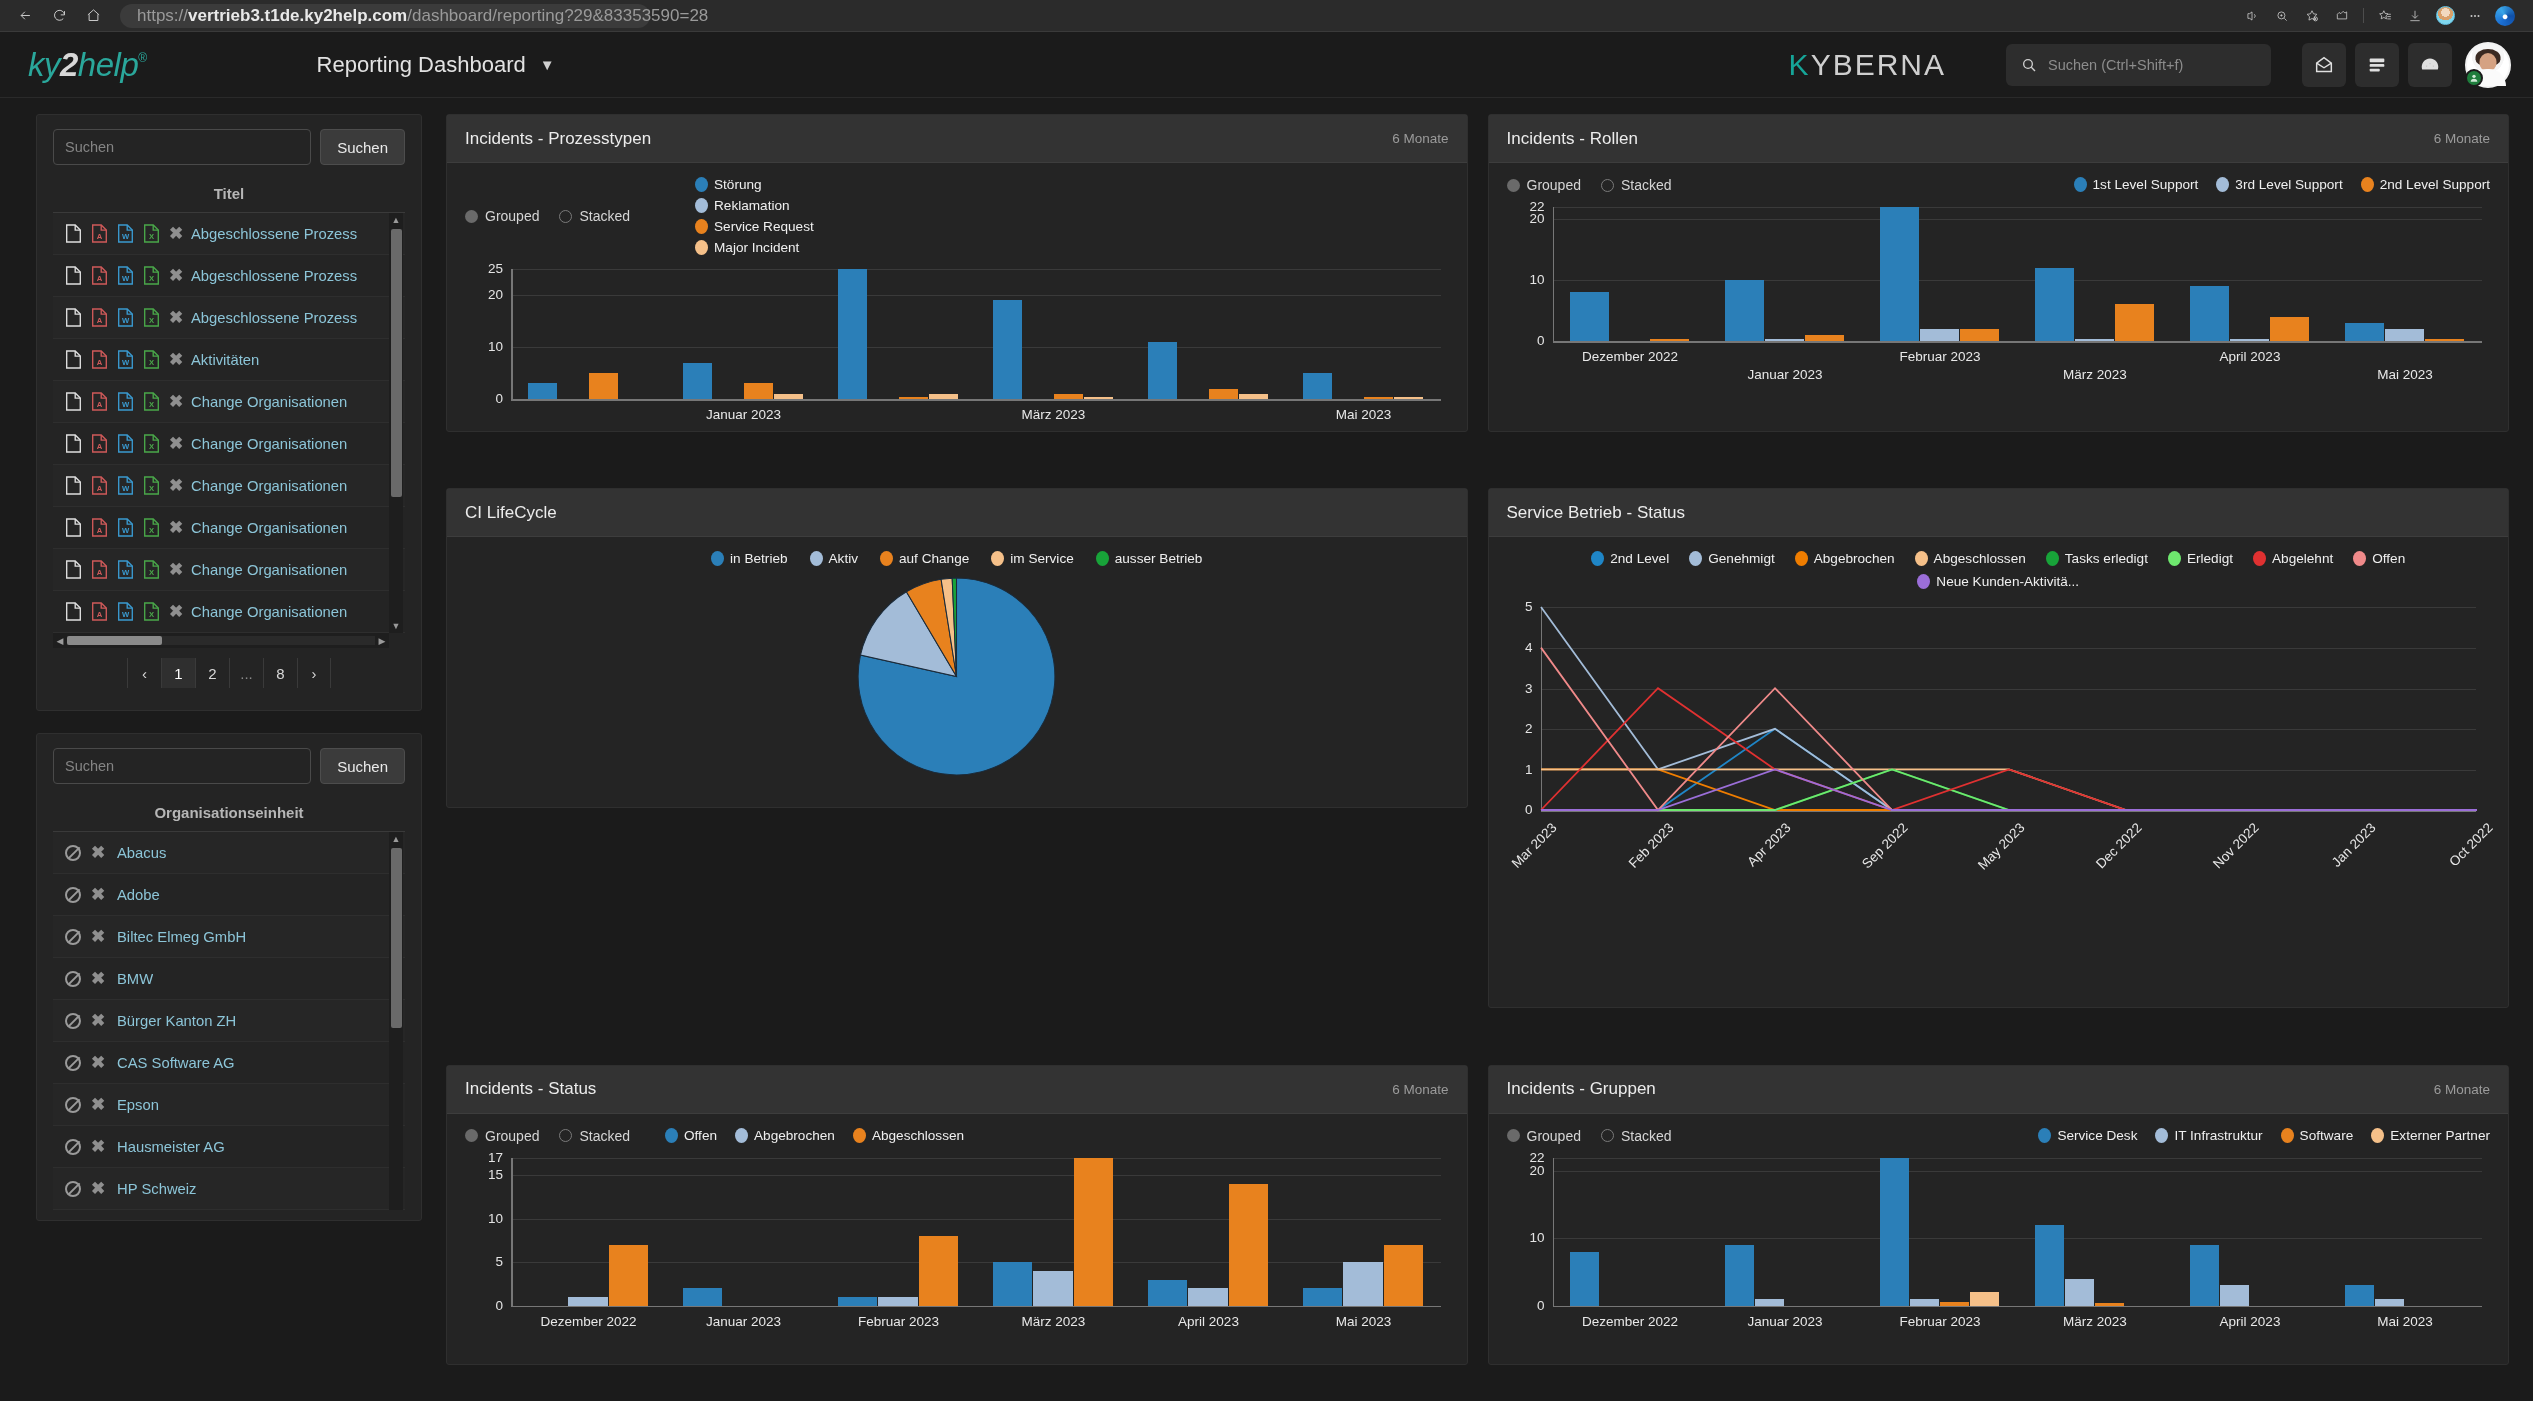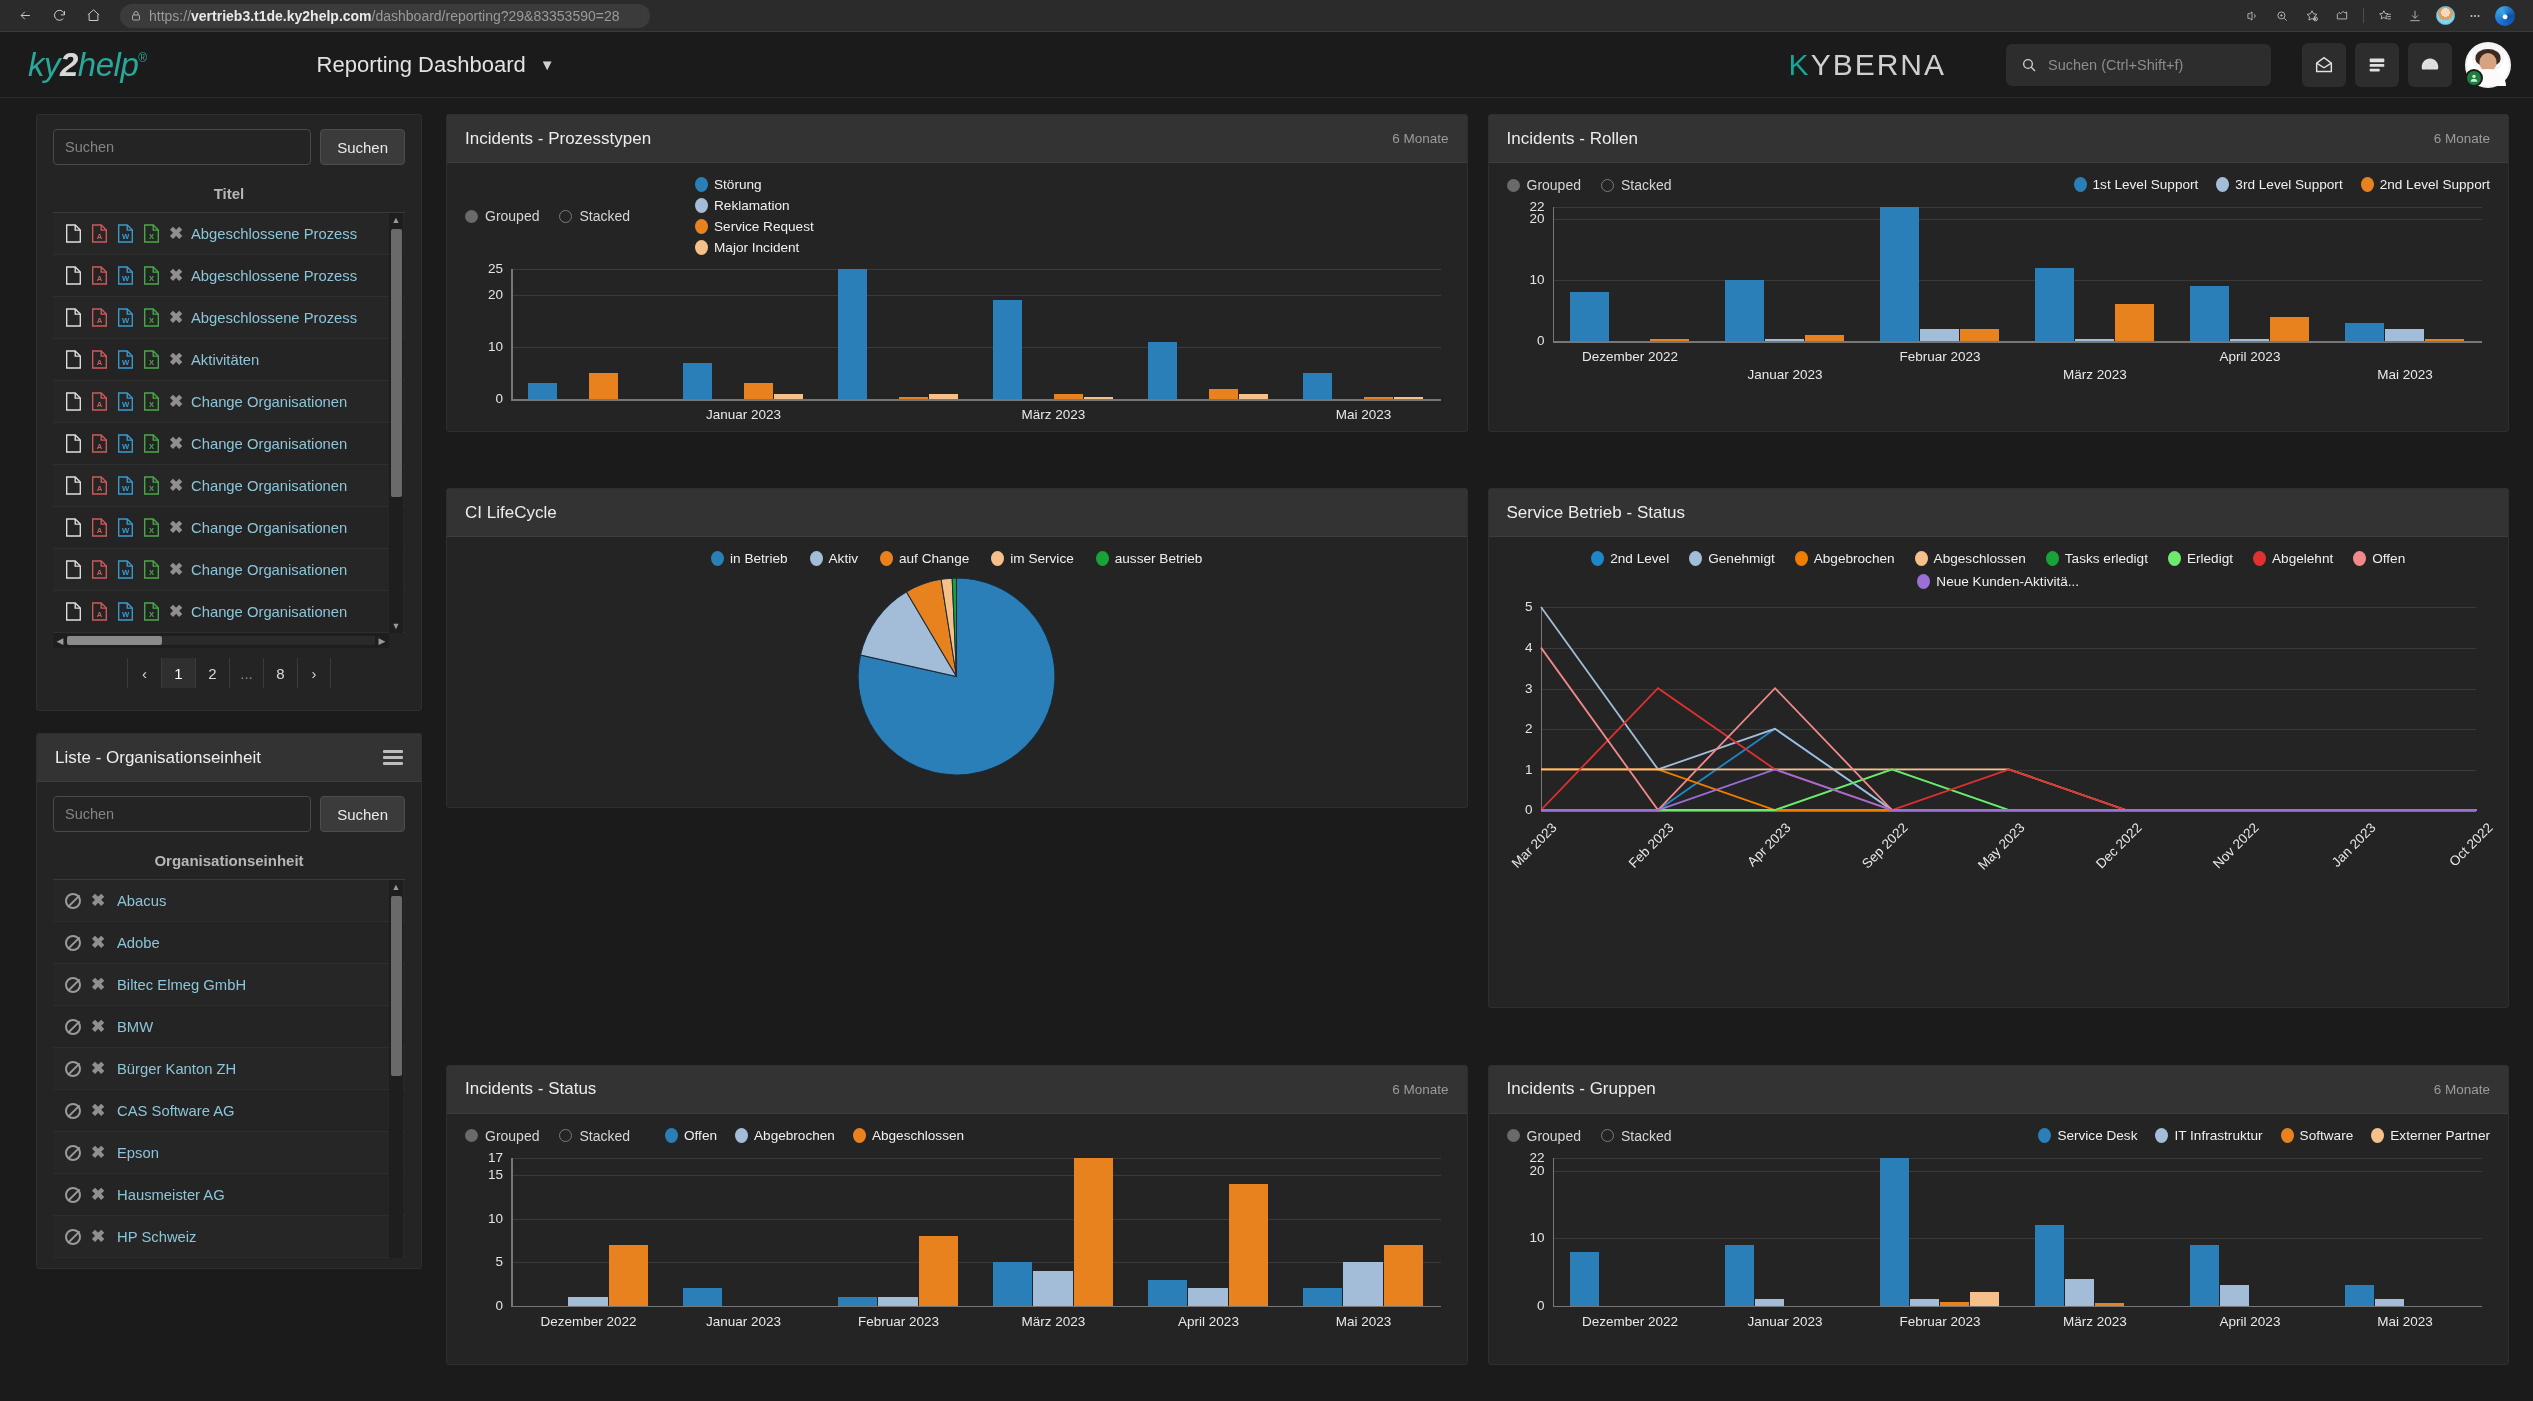--- a/index.html
+++ b/index.html
@@ -23,21 +23,21 @@
     display: flex; align-items: center; justify-content: center;
     color: #c8c8c8; border-radius: 4px;
   }
   .nav-btn svg { width: 15px; height: 15px; stroke: #c8c8c8; fill: none; stroke-width: 1.6; }
   .url-pill {
     flex: 0 0 auto; width: 530px; height: 24px; margin-left: 8px;
     background: #3b3b3b; border-radius: 13px;
     display: flex; align-items: center; padding: 0 10px; gap: 7px;
   }
   .url-pill svg { width: 12px; height: 12px; stroke: #cfcfcf; fill: none; stroke-width: 1.5; }
-  .url-text { font-size: 14px; color: #9a9a9a; white-space: nowrap; }
+  .url-text { font-size: 17px; color: #9a9a9a; white-space: nowrap; }
   .url-text b { color: #e9e9e9; font-weight: 700; }
   .url-text i { font-style: normal; color: #9a9a9a; }
   .chrome-spacer { flex: 1; }
   .chrome-icons { display: flex; align-items: center; gap: 2px; padding-right: 4px; }
   .ci {
     width: 28px; height: 26px; display: flex; align-items: center; justify-content: center;
     color: #cacaca; border-radius: 4px;
   }
   .ci svg { width: 14px; height: 14px; stroke: #cacaca; fill: none; stroke-width: 1.4; }
   .ci-sep { width: 1px; height: 15px; background: #4d4d4d; margin: 0 5px; }
@@ -644,28 +644,20 @@
             <span class="pg active">1</span>
             <span class="pg">2</span>
             <span class="pg dots">...</span>
             <span class="pg">8</span>
             <span class="pg">›</span>
           </div>
       </div>
     </div>
 
     <div class="panel">
-      <div class="panel-head">
-        <span class="panel-title">Liste - Organisationseinheit</span>
-        <span class="panel-head-icon">
-            <i></i>
-            <i></i>
-            <i></i>
-          </span>
-      </div>
       <div class="list-body">
         <div class="search-row">
           <input class="search-input" value="" placeholder="Suchen" style="">
           <button class="search-btn">Suchen</button>
         </div>
         <div class="col-head">Organisationseinheit</div>
         <div class="rows-wrap">
           <div class="rows short" id="org-rows">
               <div class="row">
                 <span class="row-icons small">

